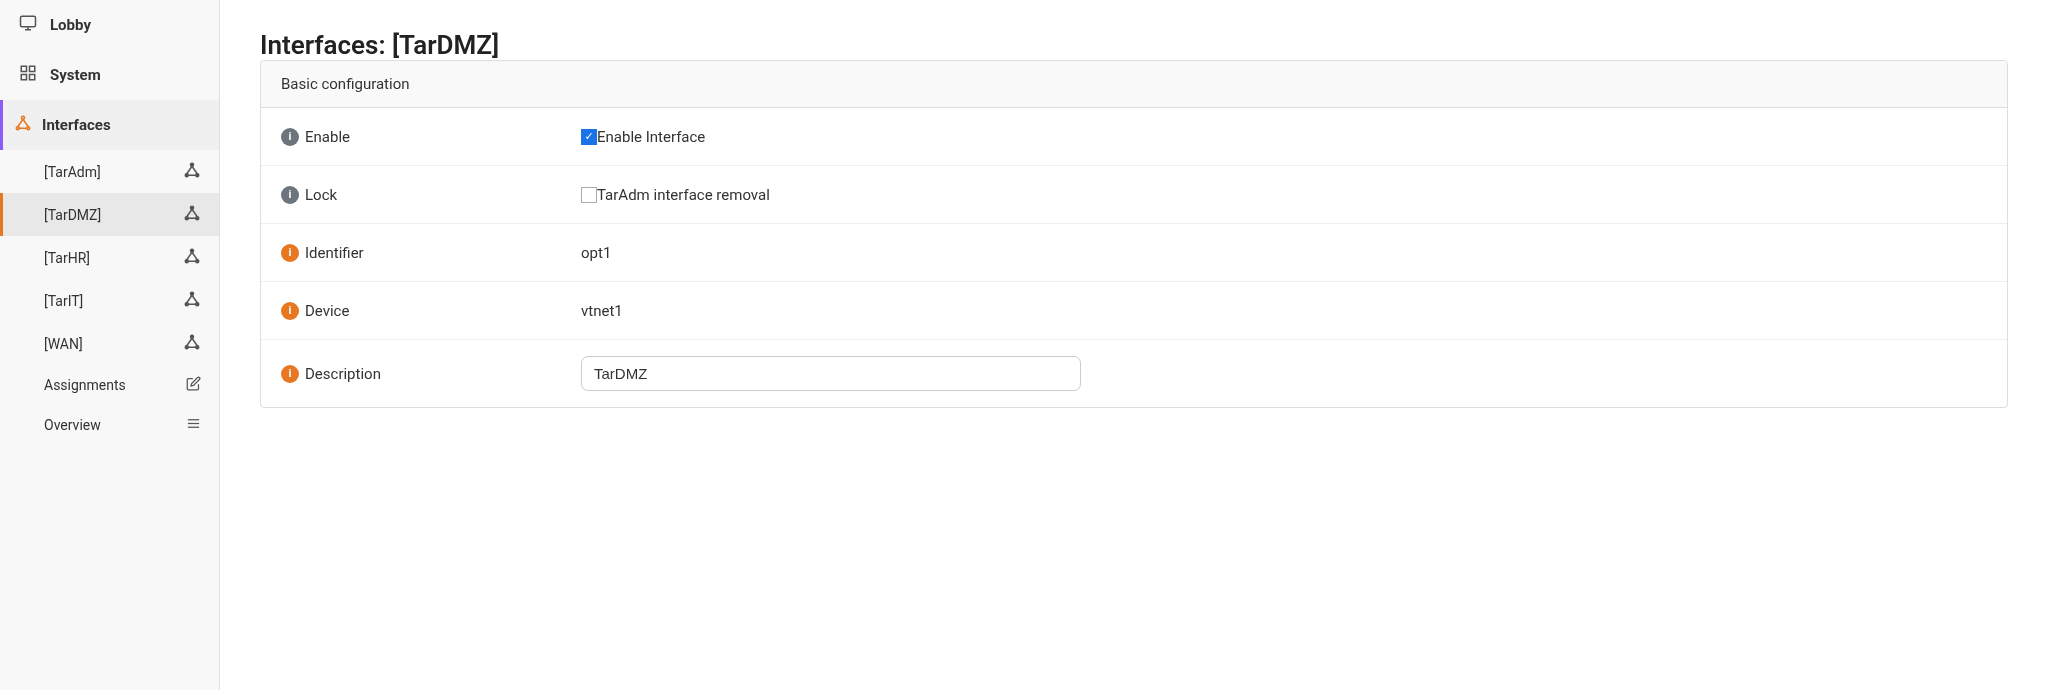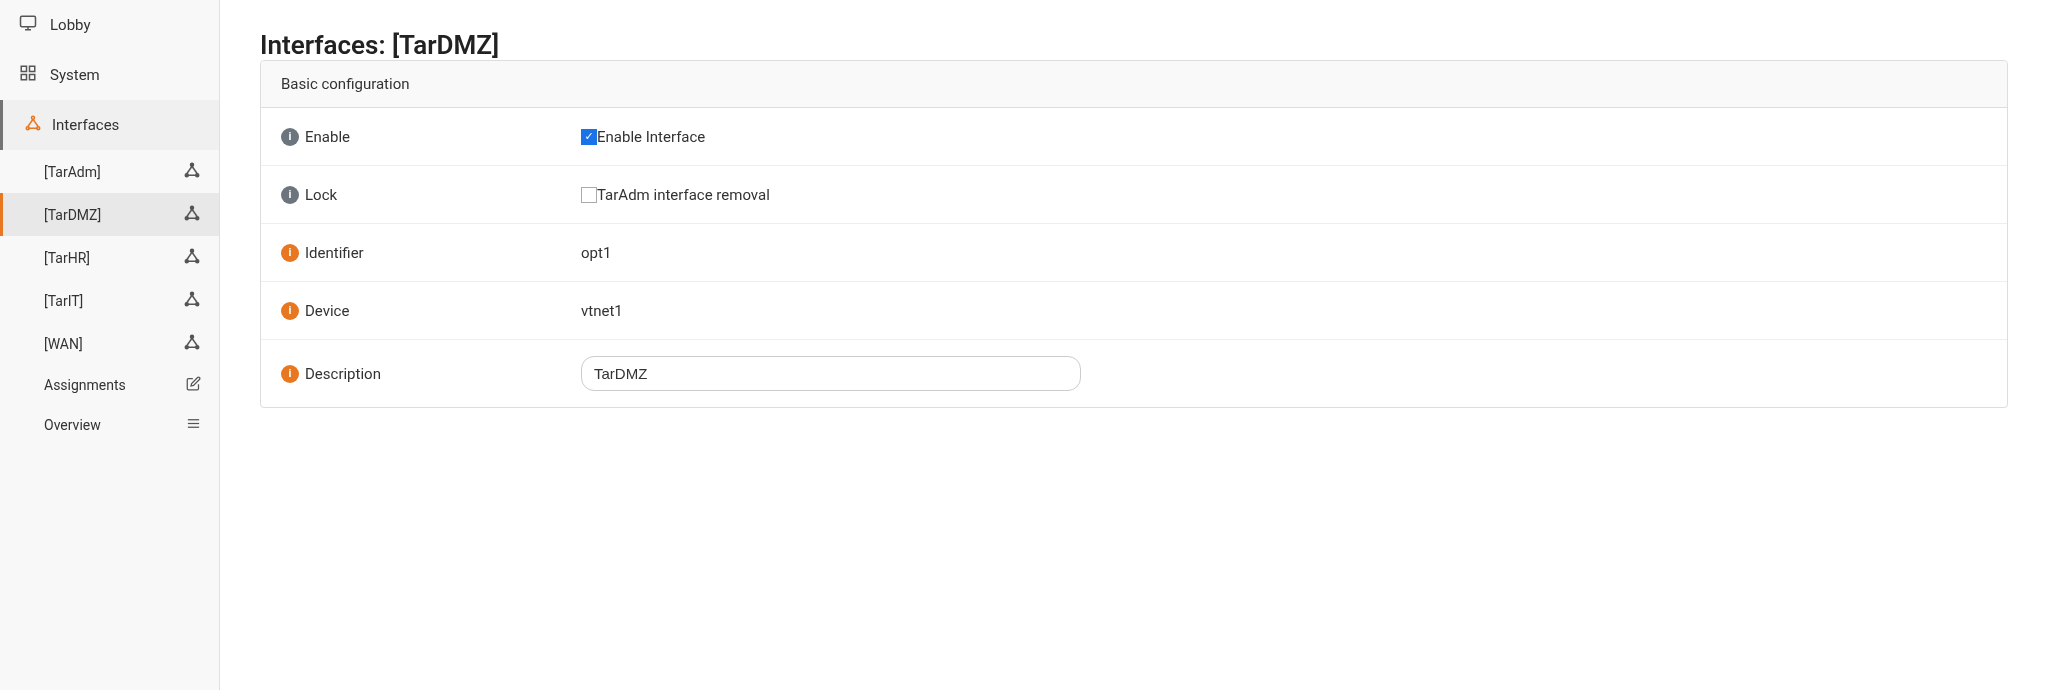--- a/index.html
+++ b/index.html
@@ -24,25 +24,26 @@
     }
 
     .sidebar-item {
       display: flex;
       align-items: center;
       padding: 14px 18px;
       cursor: pointer;
       gap: 12px;
       color: #333;
       font-size: 15px;
+      font-weight: bold;
     }
     .sidebar-item.active {
-      border-left: 3px solid #737373;
+      border-left: 3px solid #8b5cf6;
       background: #f0f0f0;
-      padding-left: 20px;
+      padding-left: 10px;
       gap: 9px;
     }
     .sidebar-item .icon {
       font-size: 16px;
       color: #555;
       width: 20px;
       text-align: center;
     }
 
     
@@ -157,21 +158,21 @@
       border-color: #1a73e8;
     }
     .checkbox-custom.checked::after {
       content: '✓';
       color: #fff;
       font-size: 11px;
     }
 
     .text-input {
       border: 1px solid #ccc;
-      border-radius: 13px;
+      border-radius: 7px;
       padding: 8px 12px;
       font-size: 15px;
       width: 500px;
       background: #fff;
       color: #333;
     }
 
     .static-value {
       font-size: 15px;
       color: #333;

